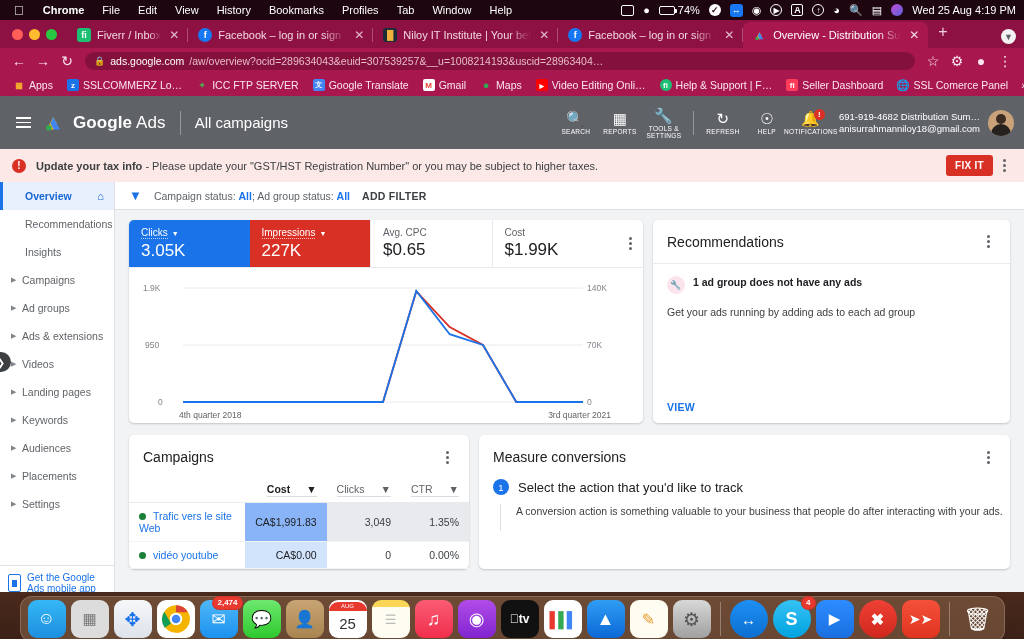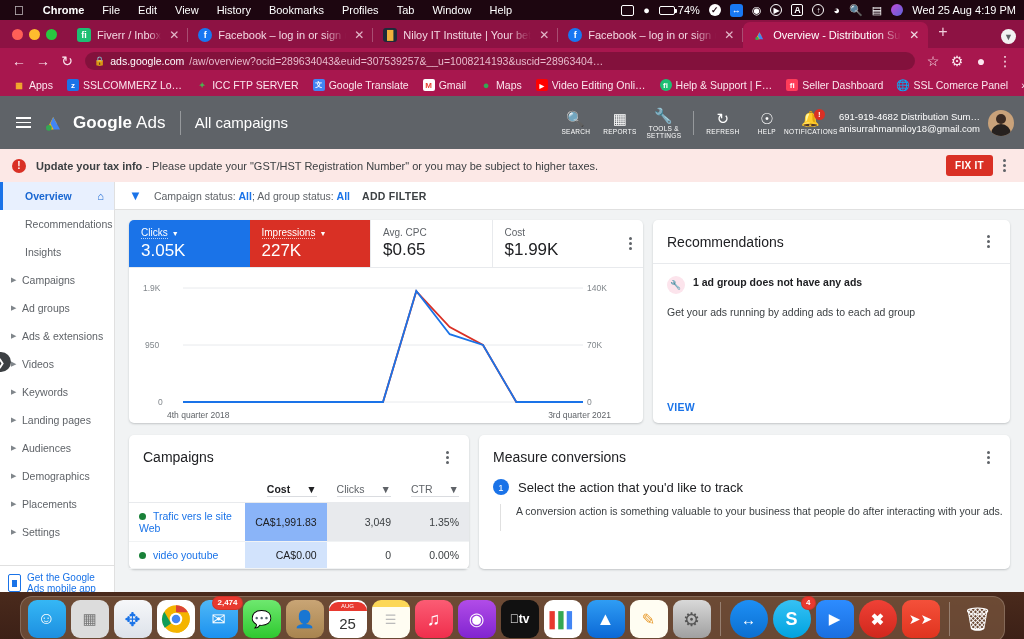--- a/index.html
+++ b/index.html
@@ -460,33 +460,29 @@
           <div class="sitem">
             <span class="arr">▶</span>
             <span>Ads &amp; extensions</span>
           </div>
           <div class="sitem">
             <span class="arr">▶</span>
             <span>Videos</span>
           </div>
           <div class="sitem">
             <span class="arr">▶</span>
+            <span>Landing pages</span>
+          </div>
+          <div class="sitem">
+            <span class="arr">▶</span>
             <span>Keywords</span>
           </div>
           <div class="sitem">
             <span class="arr">▶</span>
-            <span>Landing pages</span>
-          </div>
-          <div class="sitem">
-            <span class="arr">▶</span>
             <span>Audiences</span>
-          </div>
-          <div class="sitem">
-            <span class="arr">▶</span>
-            <span>Demographics</span>
           </div>
           <div class="sitem">
             <span class="arr">▶</span>
             <span>Placements</span>
           </div>
           <div class="sitem">
             <span class="arr">▶</span>
             <span>Settings</span>
           </div>
         </div>
@@ -558,21 +554,21 @@
                   <line x1="40" y1="122" x2="440" y2="122" stroke="#e8eaed" stroke-width="1"></line>
                   <polyline id="series-impressions" fill="none" stroke="#d93025" stroke-width="1.8" points="40.0,122.0 73.3,122.0 106.7,122.0 140.0,122.0 173.3,122.0 206.7,122.0 240.0,122.0 273.3,11.3 306.7,47.1 340.0,65.0 373.3,122.0 406.7,122.0 440.0,122.0"></polyline>
                   <polyline id="series-clicks" fill="none" stroke="#1a73e8" stroke-width="1.8" points="40.0,122.0 73.3,122.0 106.7,122.0 140.0,122.0 173.3,122.0 206.7,122.0 240.0,122.0 273.3,11.0 306.7,54.2 340.0,65.0 373.3,122.0 406.7,122.0 440.0,122.0"></polyline>
                 </svg>
                 <span class="ylab" style="left:14px;top:15px;">1.9K</span>
                 <span class="ylab" style="left:16px;top:72px;">950</span>
                 <span class="ylab" style="left:29px;top:129px;">0</span>
                 <span class="ylab" style="left:458px;top:15px;">140K</span>
                 <span class="ylab" style="left:458px;top:72px;">70K</span>
                 <span class="ylab" style="left:458px;top:129px;">0</span>
-                <span class="xlab" style="left:38px;">4th quarter 2018</span>
+                <span class="xlab" style="left:50px;">4th quarter 2018</span>
                 <span class="xlab" style="right:32px;">3rd quarter 2021</span>
               </div>
             </div>
 
             <div class="card recocard" style="position:relative;">
               <div class="reco-head">
                 <span class="t">Recommendations</span>
                 <span class="kebab">
                     <i></i>
                     <i></i>

